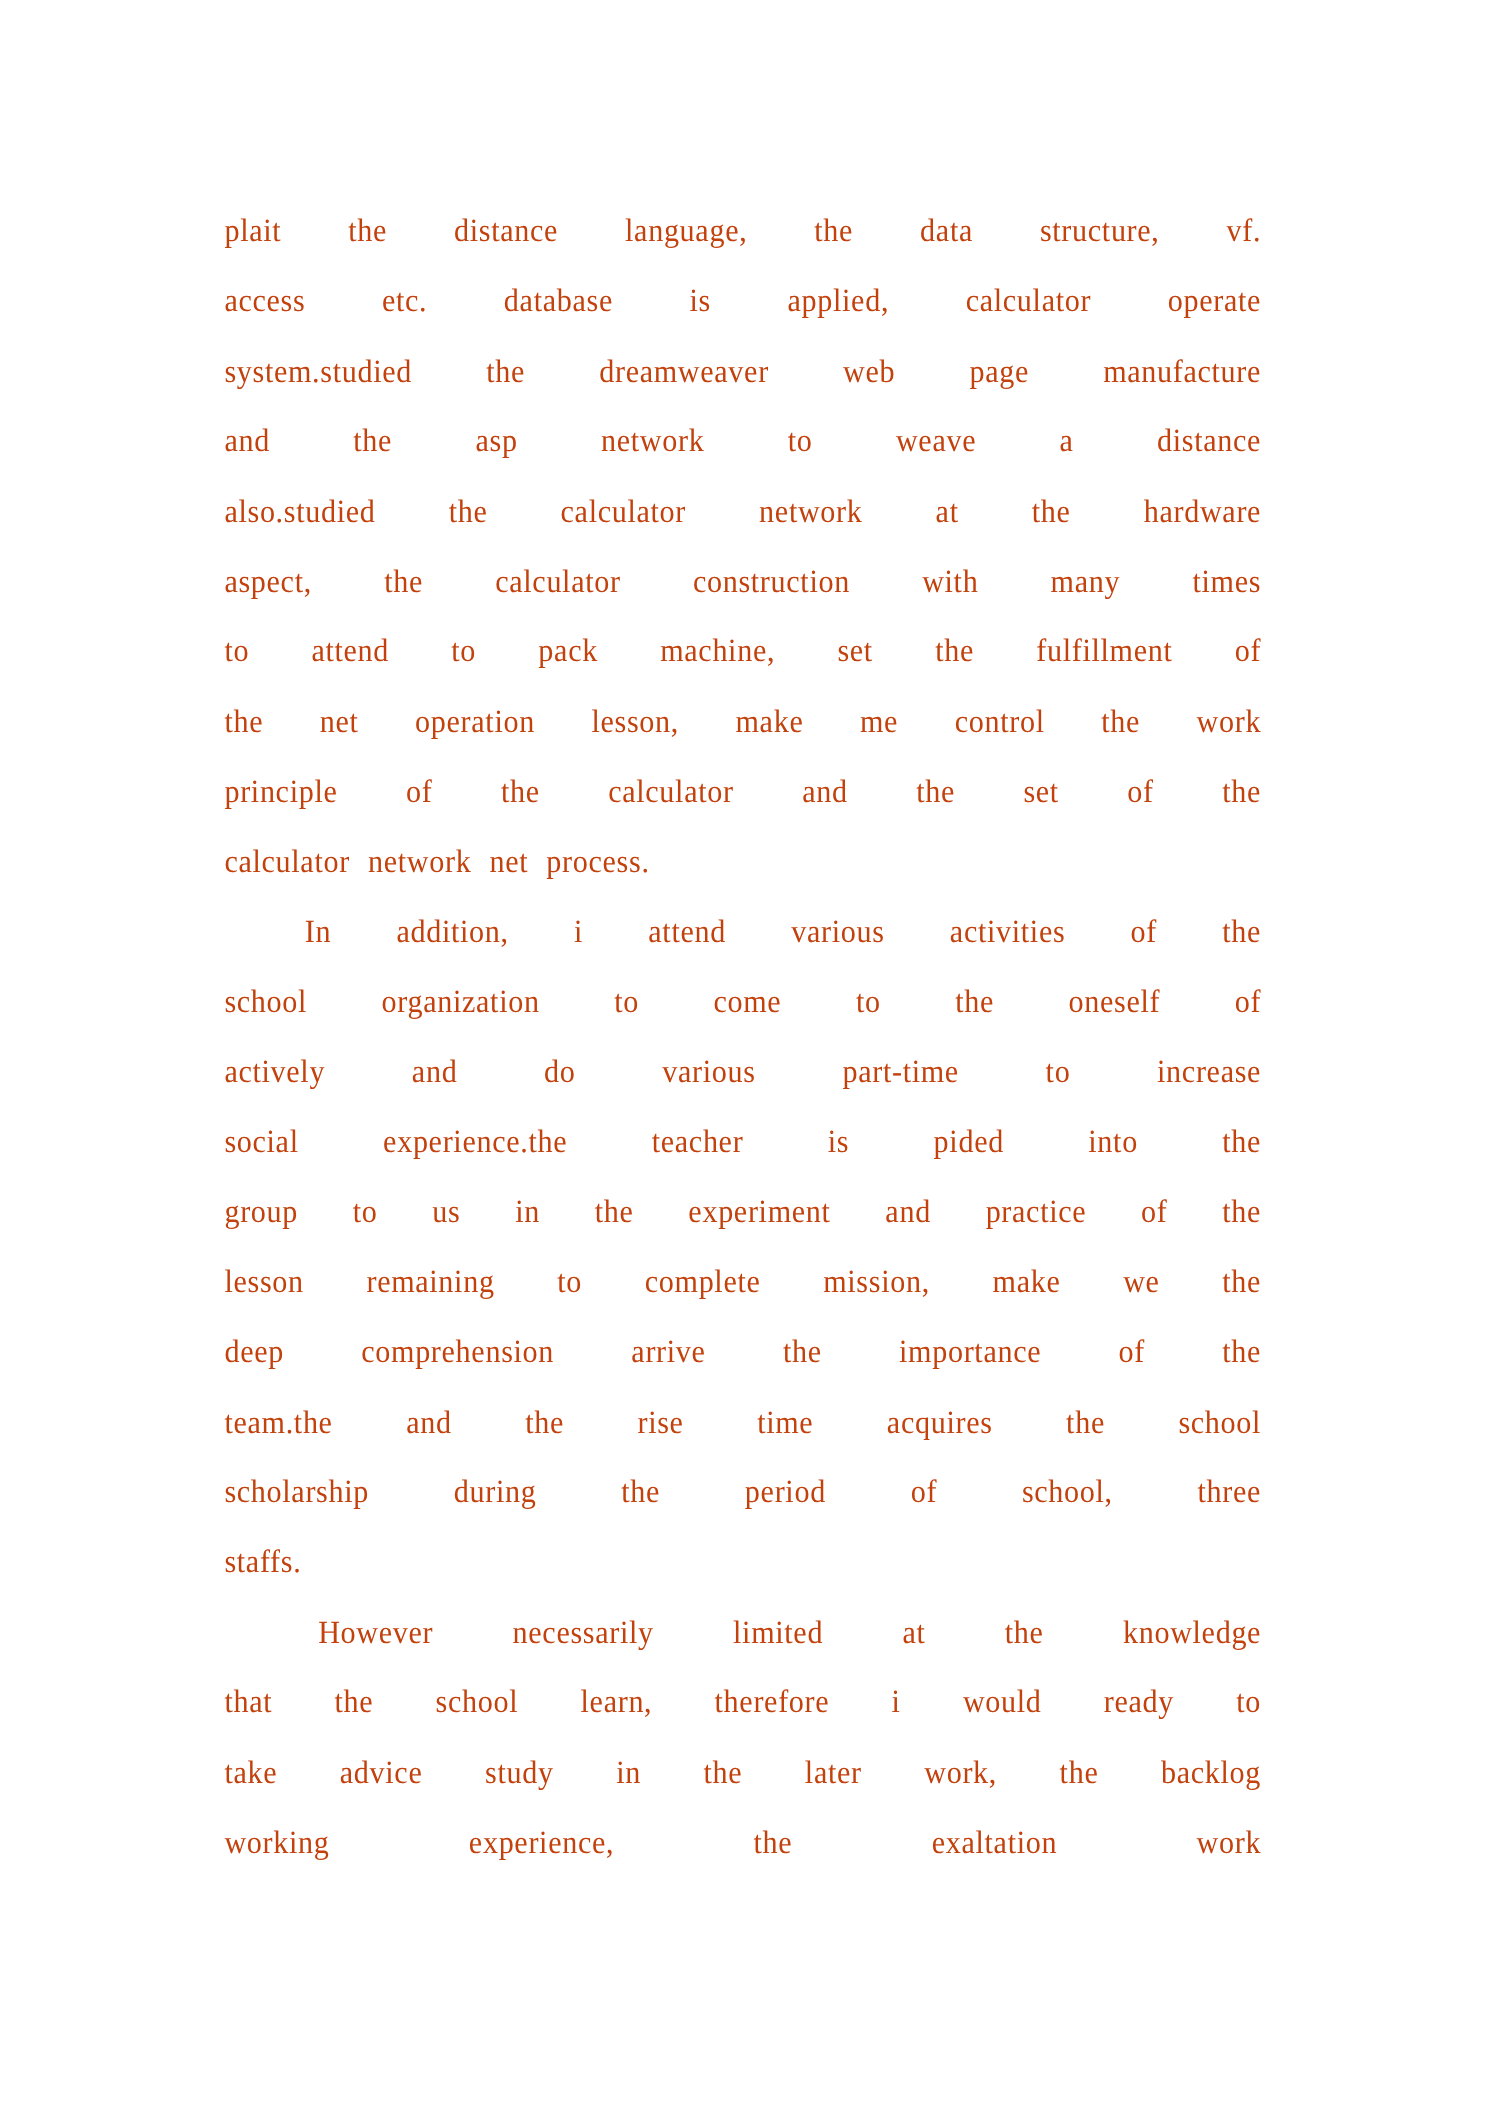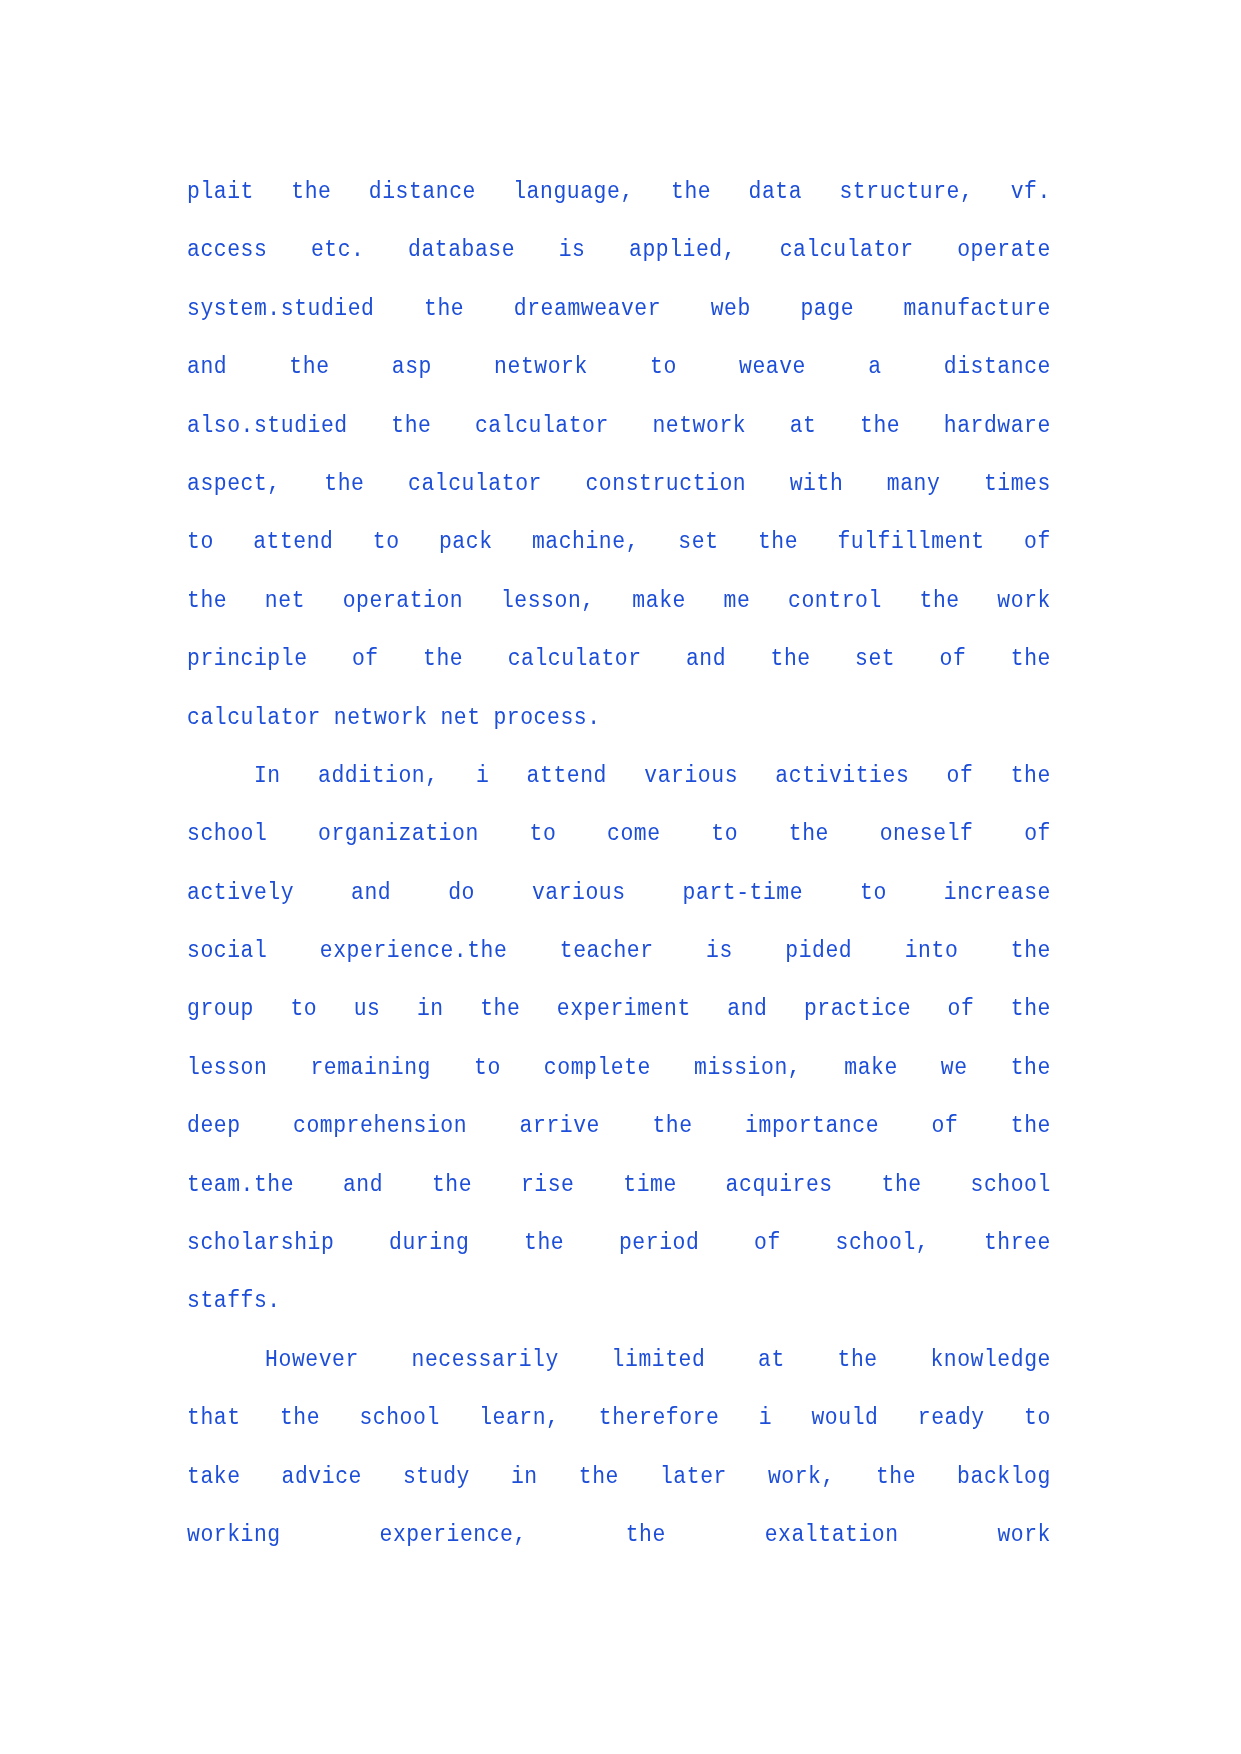--- a/index.html
+++ b/index.html
@@ -11,23 +11,23 @@
       width: 1241px;
       height: 1754px;
       position: relative;
       overflow: hidden;
     }
     .page {
       position: absolute;
       left: 187px;
       top: 163px;
       width: 864px;
-      font-family: Liberation Mono, monospace;
-      font-size: 23px;
-      color: #1d4ed8;
+      font-family: Liberation Serif, serif;
+      font-size: 27px;
+      color: #c2410c;
       letter-spacing: 0.6px;
     }
     .line {
       height: 58.4px;
       line-height: 58.4px;
       white-space: nowrap;
       display: flex;
       justify-content: space-between;
       transform: scaleX(0.93);
       transform-origin: left center;

